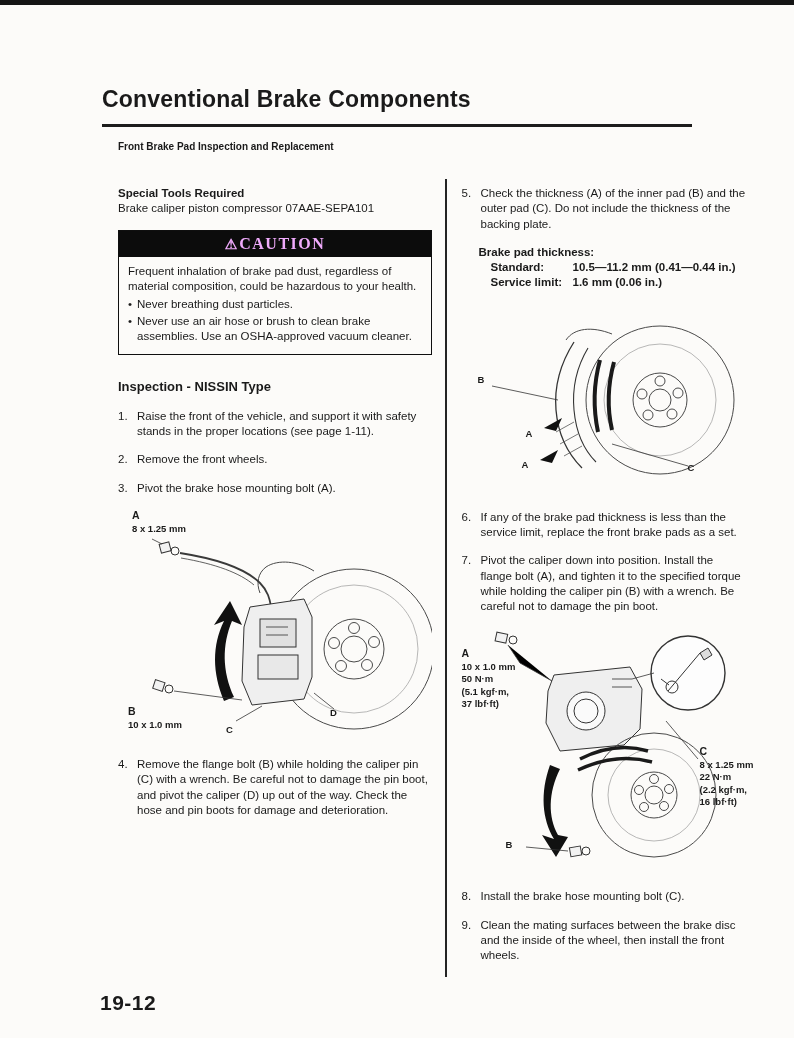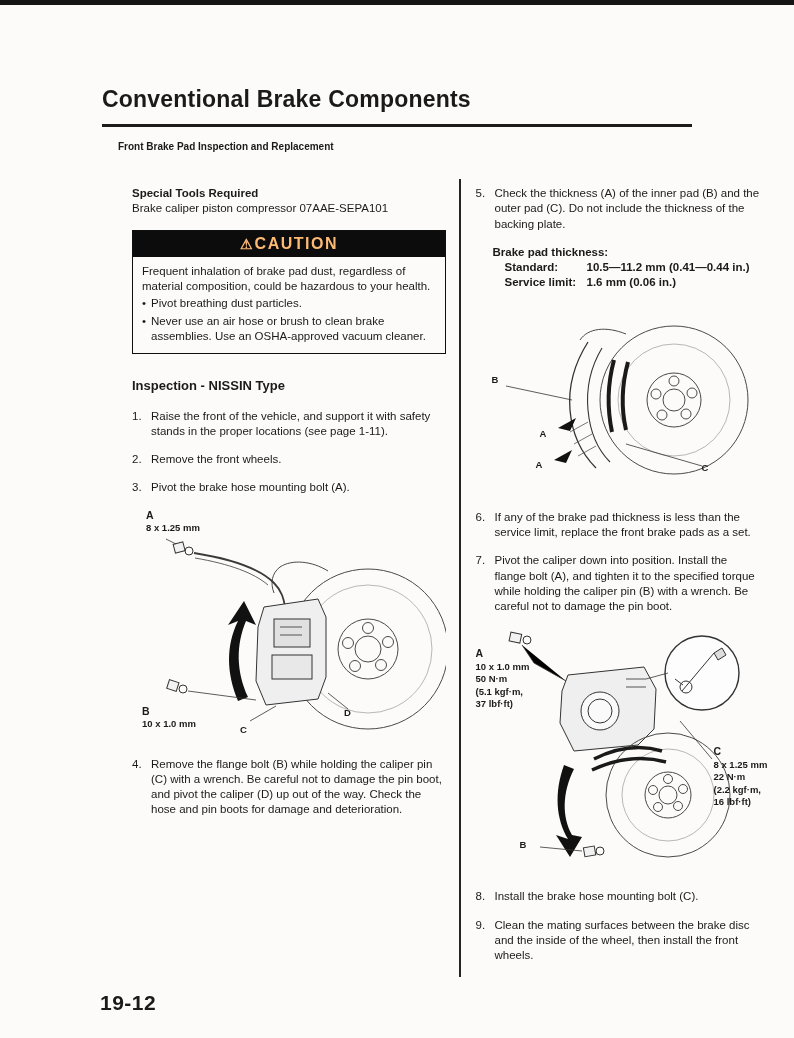--- a/index.html
+++ b/index.html
@@ -5,31 +5,31 @@
   html,body{margin:0;padding:0;background:#e8e8e8;}
   .page{position:relative;width:794px;height:1038px;background:#fcfbf9;
         font-family:"Liberation Sans",sans-serif;color:#1a1a1a;overflow:hidden;}
   .top-edge{position:absolute;top:0;left:0;width:100%;height:5px;background:#151515;}
 
   .chapter{position:absolute;top:86px;left:102px;width:590px;font-size:23px;font-weight:bold;
            letter-spacing:.2px;padding-bottom:11px;border-bottom:3px solid #1c1c1c;}
   .section-title{position:absolute;top:141px;left:118px;font-size:10px;font-weight:bold;}
 
   .columns{position:absolute;top:179px;left:118px;display:flex;align-items:stretch;min-height:788px;}
-  .col-left{width:314px;margin-left:14px;}
+  .col-left{width:314px;}
   .col-right{width:284px;}
   .divider{width:1.5px;background:#242424;margin-left:13px;margin-right:15px;}
 
   .txt{font-size:11.5px;line-height:1.33;}
   .tools{margin-top:7px;}
   .tools-head{font-weight:bold;}
 
   .caution{margin-top:13px;border:1.6px solid #0f0f0f;}
-  .caution-header{background:#0c0c0c;color:#fdba74;text-align:center;font-size:16px;
-                  font-weight:bold;letter-spacing:1.5px;padding:2px 0 3px;}
+  .caution-header{background:#0c0c0c;color:#f0abfc;text-align:center;font-size:16px;
+                  font-weight:bold;letter-spacing:1.5px;padding:2px 0 3px;font-family:Liberation Serif, serif;}
   .caution-header .w-icon{font-size:14px;letter-spacing:0;margin-right:2px;}
   .caution-body{padding:7px 9px 9px;}
   .bullet{display:flex;gap:5px;margin-top:2px;}
   .bullet .dot{flex:none;}
 
   .insp-head{margin-top:23px;font-size:13px;font-weight:bold;}
 
   .steps{margin-top:14px;}
   .step{display:flex;gap:4px;margin-bottom:13px;}
   .step-num{flex:none;width:15px;}
@@ -65,21 +65,21 @@
       </div>
 
       <div class="caution">
         <div class="caution-header">
           <span class="w-icon">⚠</span><span>CAUTION</span>
         </div>
         <div class="caution-body">
           <div>Frequent inhalation of brake pad dust, regardless of material composition, could be hazardous to your health.</div>
           <div class="bullet">
             <span class="dot">•</span>
-            <span>Pivot breathing dust particles.</span>
+            <span>Never breathing dust particles.</span>
           </div>
           <div class="bullet">
             <span class="dot">•</span>
             <span>Never use an air hose or brush to clean brake assemblies. Use an OSHA-approved vacuum cleaner.</span>
           </div>
         </div>
       </div>
 
       <div class="insp-head">Inspection - NISSIN Type</div>
 

